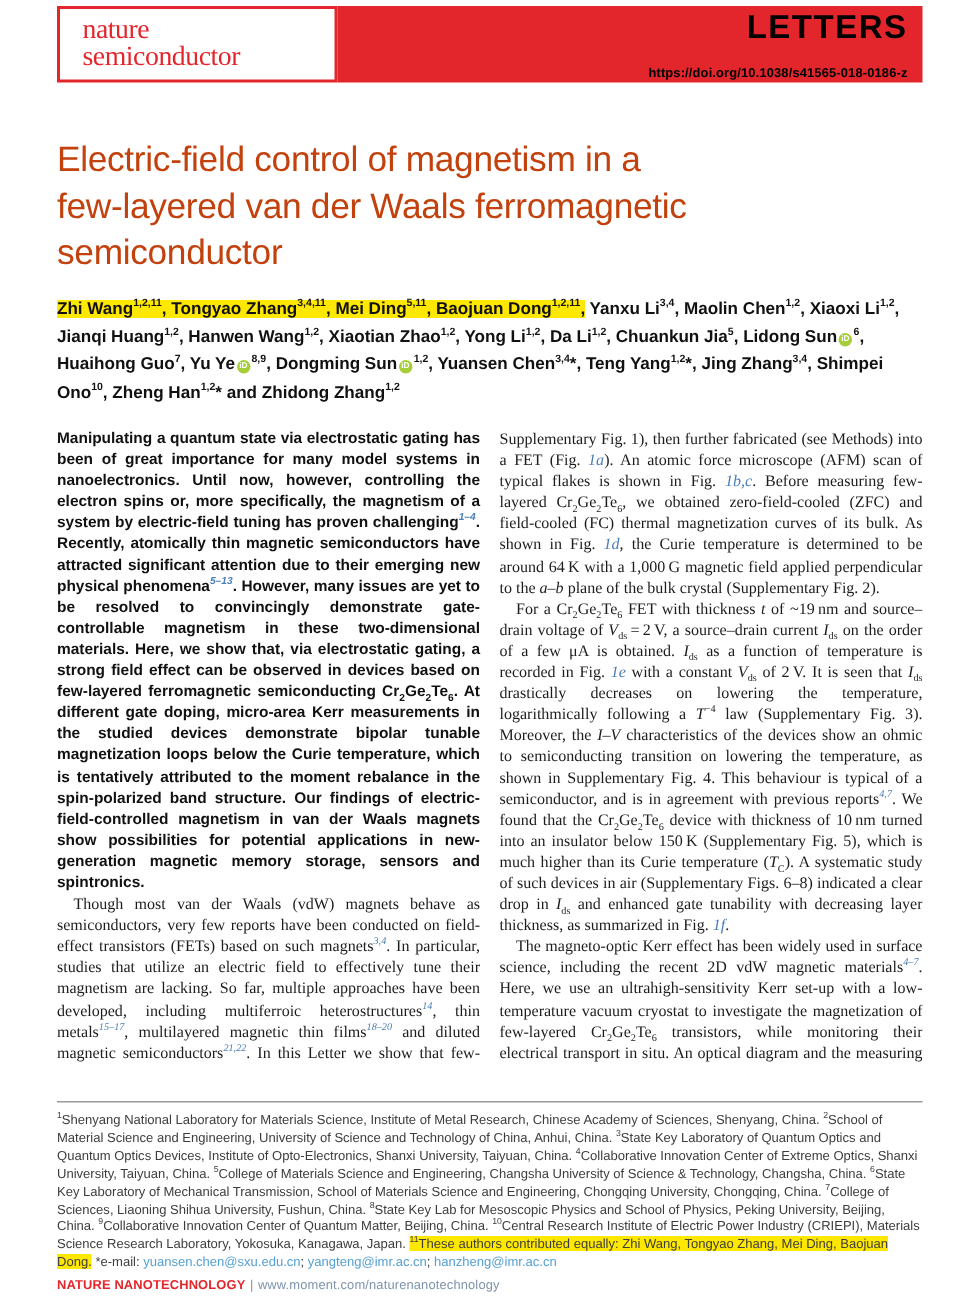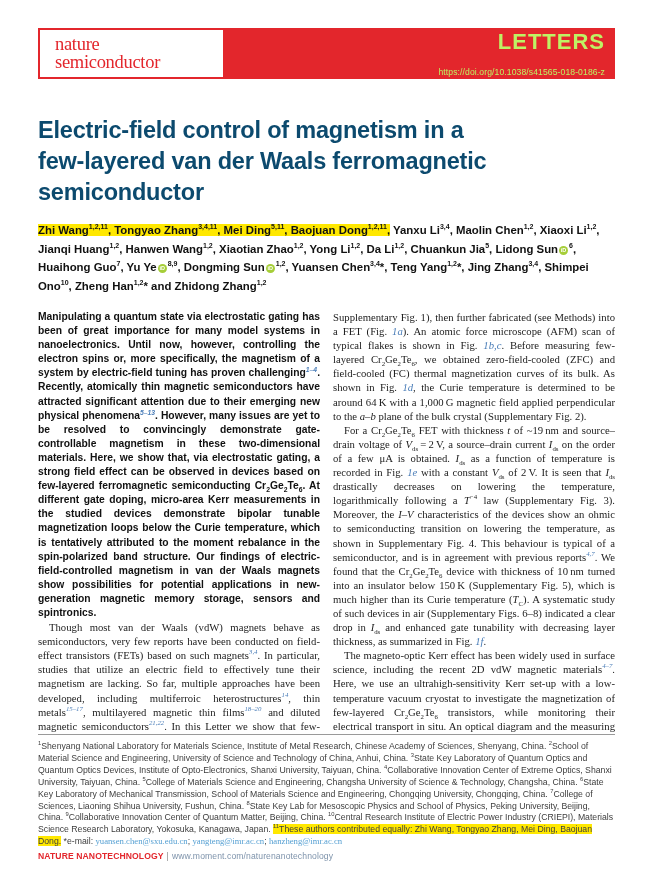--- a/index.html
+++ b/index.html
@@ -1,41 +1,41 @@
 <!DOCTYPE html>
 <html><head>
 <meta charset="utf-8">
 <style>
   * { margin:0; padding:0; box-sizing:border-box; }
   html,body { background:#ffffff; }
   .page {
     position:relative; width:653px; height:871px; background:#ffffff;
     font-family:"Liberation Sans", sans-serif; color:#161616; overflow:hidden;
-    padding:28px 38px 0 38px;
+    padding:4px 38px 0 38px;
   }
   
   .masthead { display:flex; height:51px; width:577px; }
   .logo-box {
     width:187px; height:51px; background:#ffffff; border:2px solid #e3262c;
     display:flex; align-items:center; padding-left:15px; flex-shrink:0;
   }
   .logo-text {
     font-family:"Liberation Serif", serif; color:#e3262c; font-size:18.5px;
     line-height:0.92; letter-spacing:-0.3px;
   }
   .banner {
-    flex:1; background:#e3262c; color:#bef264; display:flex; flex-direction:column;
+    flex:1; background:#e3262c; color:#000000; display:flex; flex-direction:column;
     align-items:flex-end; justify-content:center; padding-right:10px;
   }
   .banner-letters { font-size:22px; font-weight:bold; letter-spacing:1px; line-height:1; }
-  .banner-doi { font-size:8.6px; font-weight:normal; margin-top:14px; letter-spacing:0.1px; }
+  .banner-doi { font-size:8.6px; font-weight:bold; margin-top:14px; letter-spacing:0.1px; }
   
   .paper-title {
-    margin-top:36px; font-size:23.5px; line-height:31px; font-weight:bold;
-    color:#0c4a6e; letter-spacing:-0.2px;
+    margin-top:36px; font-size:23.5px; line-height:31px; font-weight:normal;
+    color:#c2410c; letter-spacing:-0.2px;
   }
   .author-list {
     margin-top:13px; font-size:11.4px; font-weight:bold; line-height:18.5px; color:#111;
     width:577px;
   }
   .author-list sup { font-size:7px; font-weight:bold; }
   .hl { background:#ffe800; }
   .orcid {
     display:inline-block; width:9px; height:9px; background:#a6ce39; color:#fff;
     border-radius:50%; font-size:5.5px; line-height:9px; text-align:center;
@@ -58,21 +58,21 @@
   .link, .ref { color:#4a7db8;font-style:italic; }
   .ref { font-weight:normal; }
   .abstract .ref { font-weight:bold; }
   
   .rule { position:absolute; left:38px; top:734px; width:577px; border-top:1px solid #9a9a9a; }
   .affiliations {
     position:absolute; left:38px; top:741px; width:579px;
     font-size:8.7px; line-height:11.9px; color:#3d3d3d; text-align:left;
   }
   .affiliations sup { font-size:5.8px; }
-  .email { color:#56a0d3;font-family:Liberation Serif, serif; }
+  .email { color:#56a0d3; }
   .page-footer {
     position:absolute; left:38px; top:851px; font-size:8.6px; font-weight:bold;
     letter-spacing:0.1px;
   }
   .footer-journal { color:#e3262c; }
   .footer-sep { color:#8d8d8d; font-weight:normal; margin:0 3px; }
   .footer-url { color:#7e93ab; font-weight:normal; }
 </style>
 </head>
 <body>

